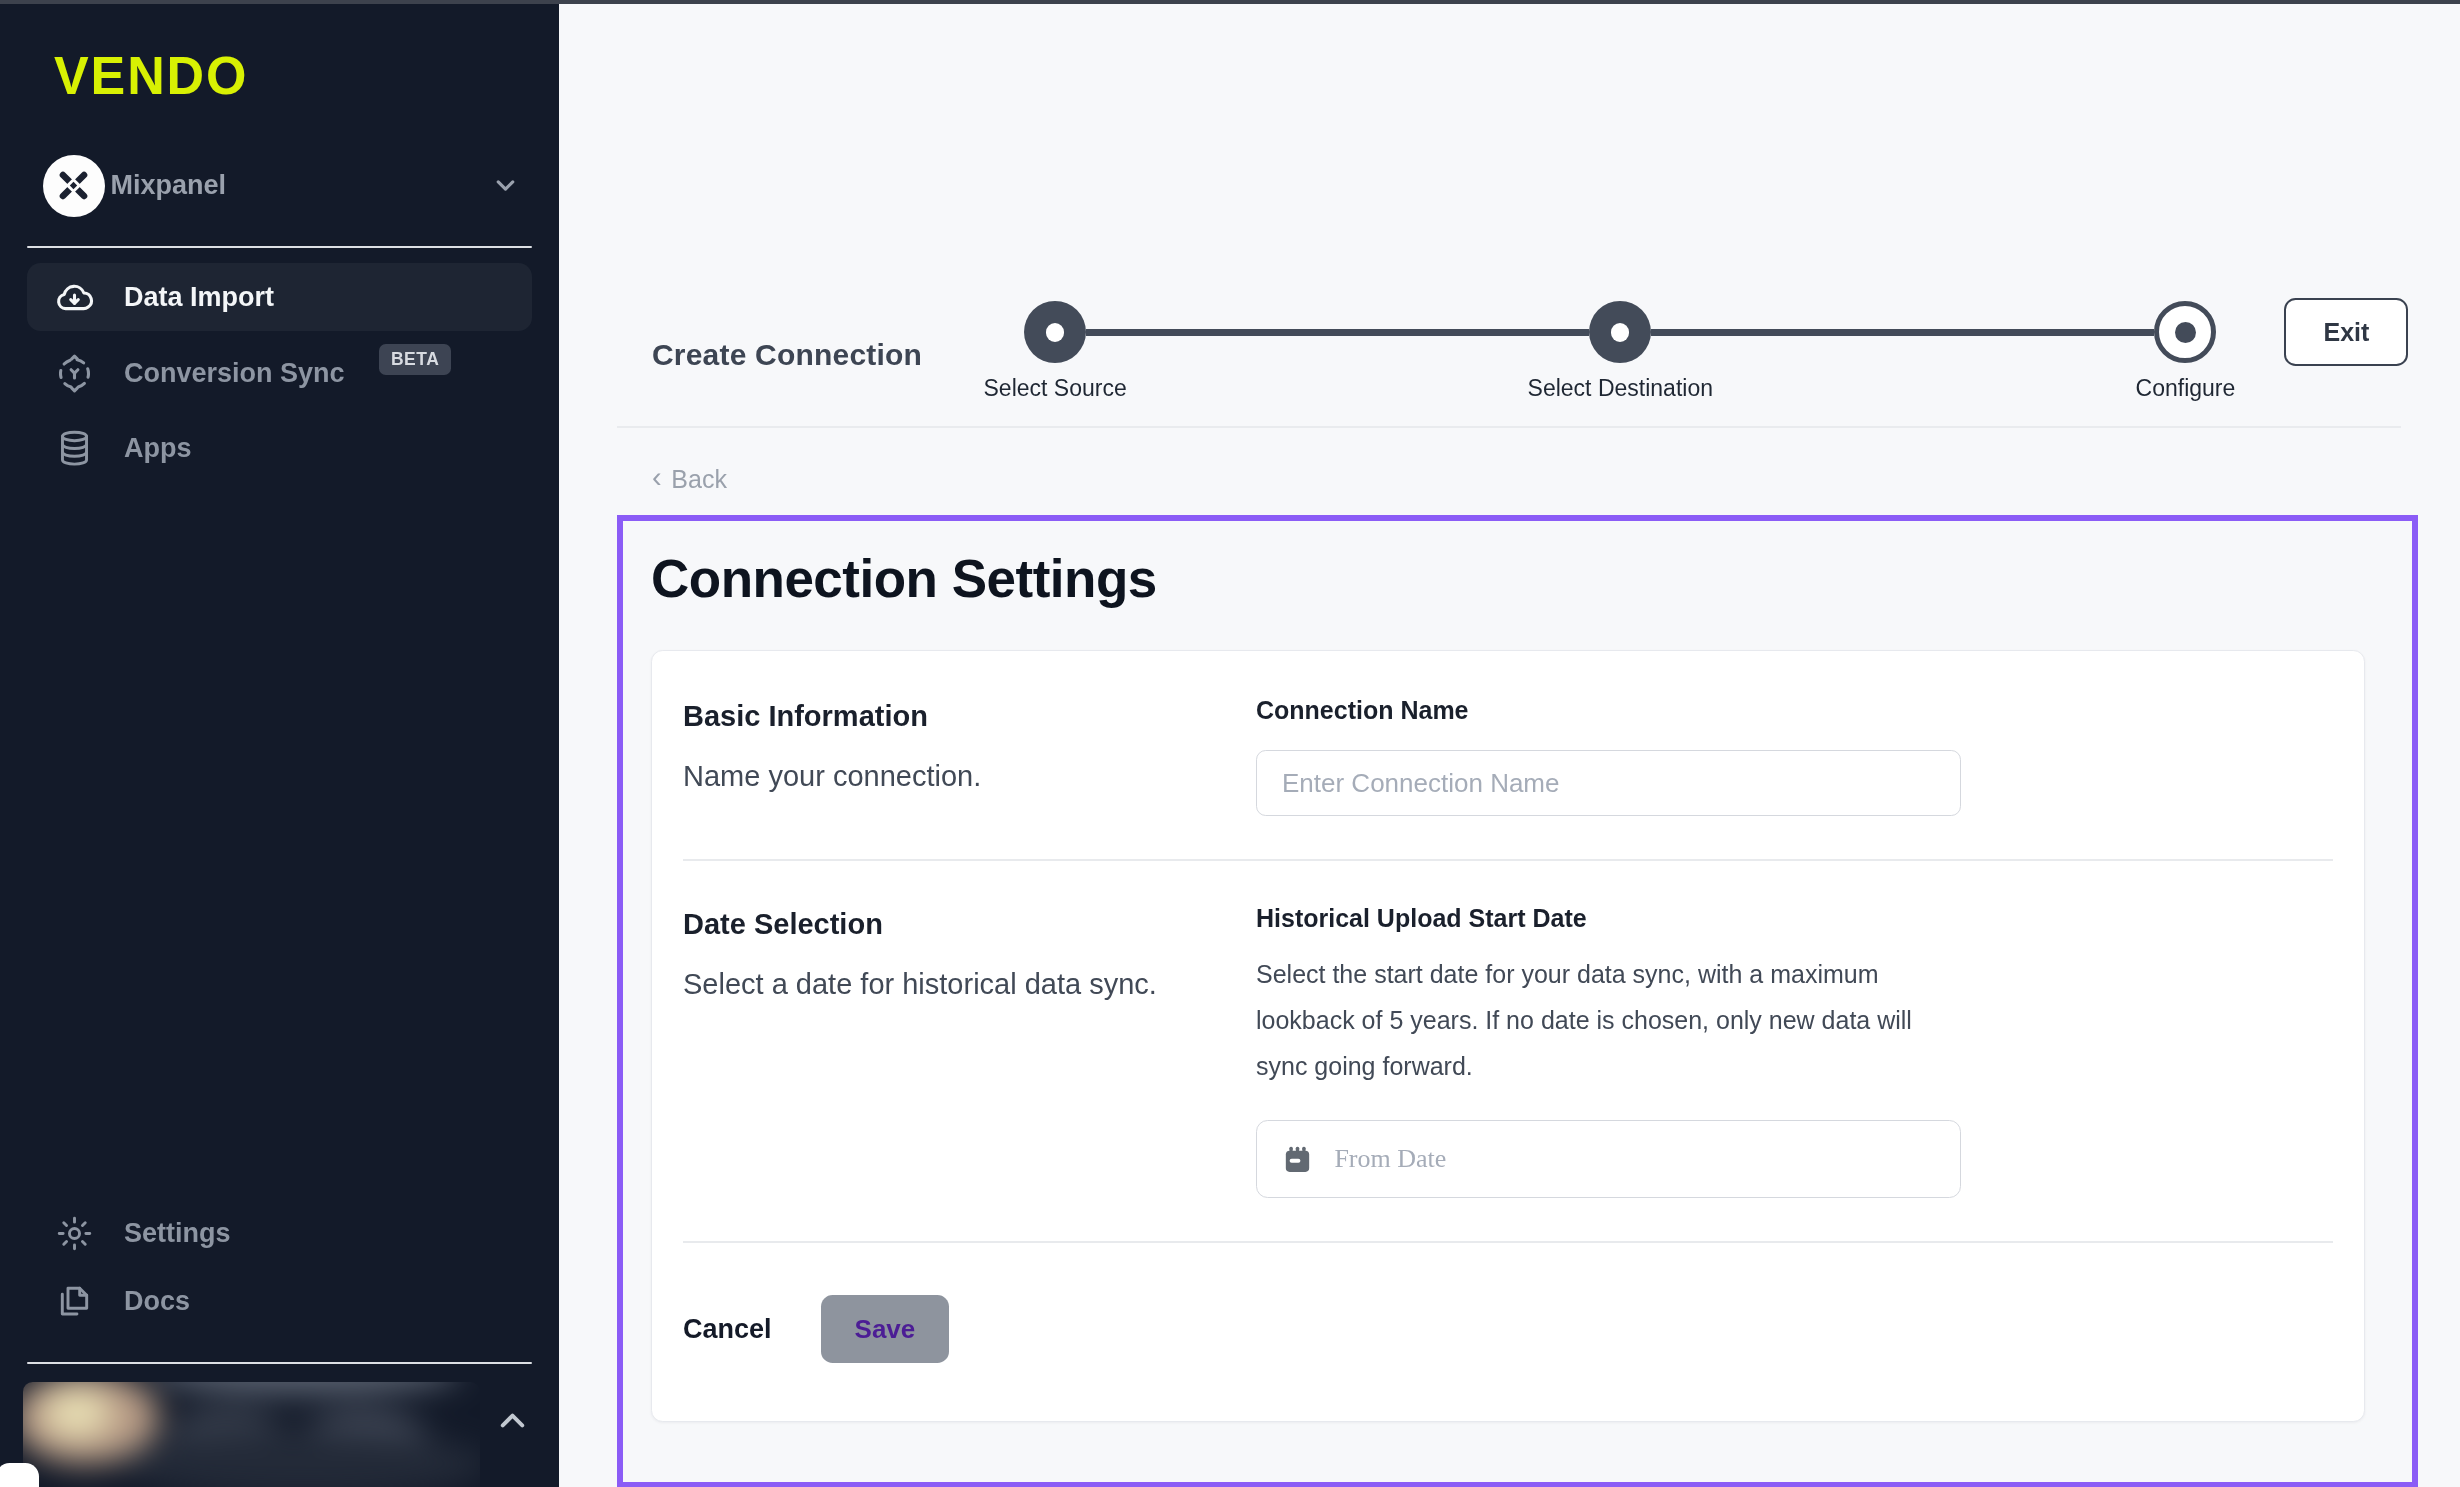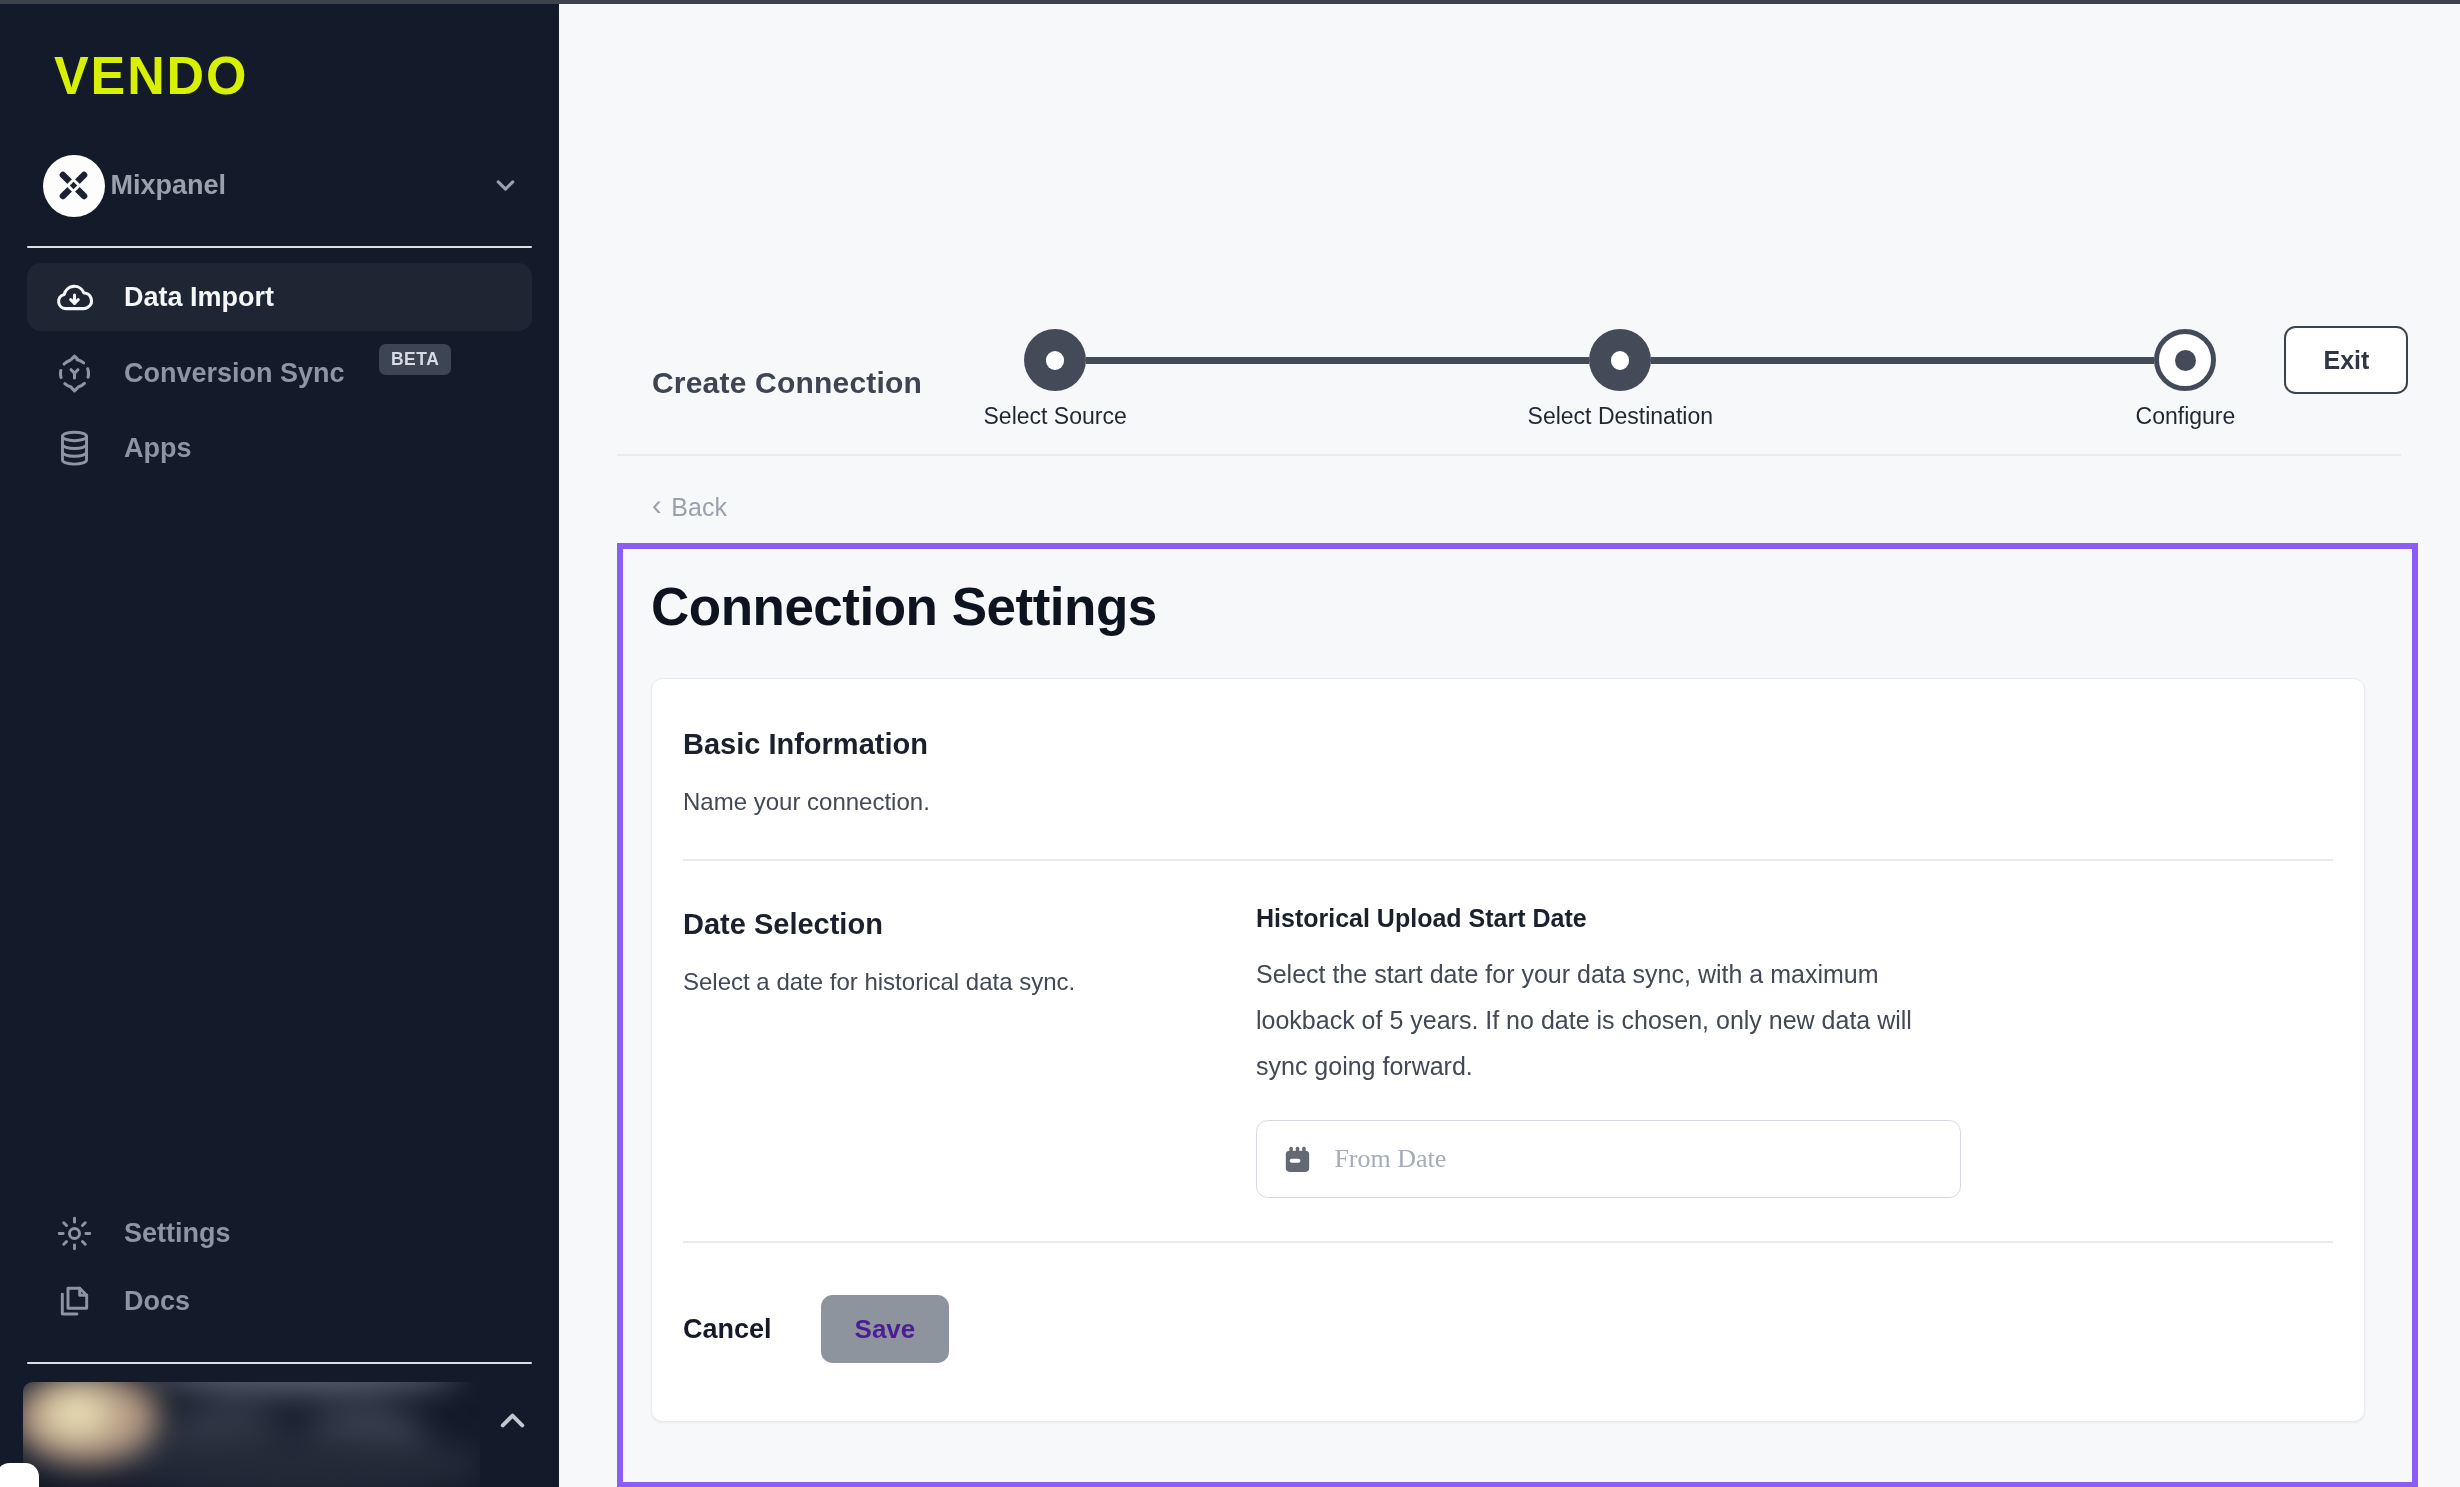--- a/index.html
+++ b/index.html
@@ -111,21 +111,21 @@
 
   .card {
     background:#ffffff; border:1px solid #e7e9ee; border-radius:11.6px;
     box-shadow:0 1px 2.9px rgba(16,24,40,.05);
     margin-top:41px; padding:45px 31px 29px 31px;
   }
   .row { display:flex; }
   .col-left { width:573px; flex-shrink:0; padding-top:3.9px; }
   .col-right { flex:1; max-width:705px; }
   .sec-heading { font-size:29px; font-weight:700; color:#1a202c; }
-  .sec-desc { font-size:24px; color:#414956; margin-top:27px; }
+  .sec-desc { font-size:29px; color:#414956; margin-top:27px; }
   .field-label { font-size:25px; font-weight:700; color:#1a202c; }
   .field-desc { font-size:25px; color:#414956; line-height:1.85; margin-top:17.5px; max-width:689px; }
   .text-input {
     width:100%; height:66px; margin-top:25px;
     border:1.9px solid #d5d8de; border-radius:9.7px;
     padding:0 25px; font-size:26px; color:#1a202c;
     font-family:"Liberation Sans", sans-serif; background:#ffffff; outline:none;
   }
   .text-input::placeholder { color:#a5acb8; }
   .date-input-wrap {
@@ -304,20 +304,24 @@
 
     <div class="purple-box">
       <h1 class="page-title">Connection Settings</h1>
 
       <div class="card">
 
         <div class="row">
           <div class="col-left">
             <div class="sec-heading">Basic Information</div>
             <div class="sec-desc">Name your connection.</div>
+          </div>
+          <div class="col-right">
+            <div class="field-label">Connection Name</div>
+            <input class="text-input" type="text" placeholder="Enter Connection Name" style="">
           </div>
         </div>
 
         <div class="card-divider"></div>
 
         <div class="row">
           <div class="col-left">
             <div class="sec-heading">Date Selection</div>
             <div class="sec-desc">Select a date for historical data sync.</div>
           </div>

